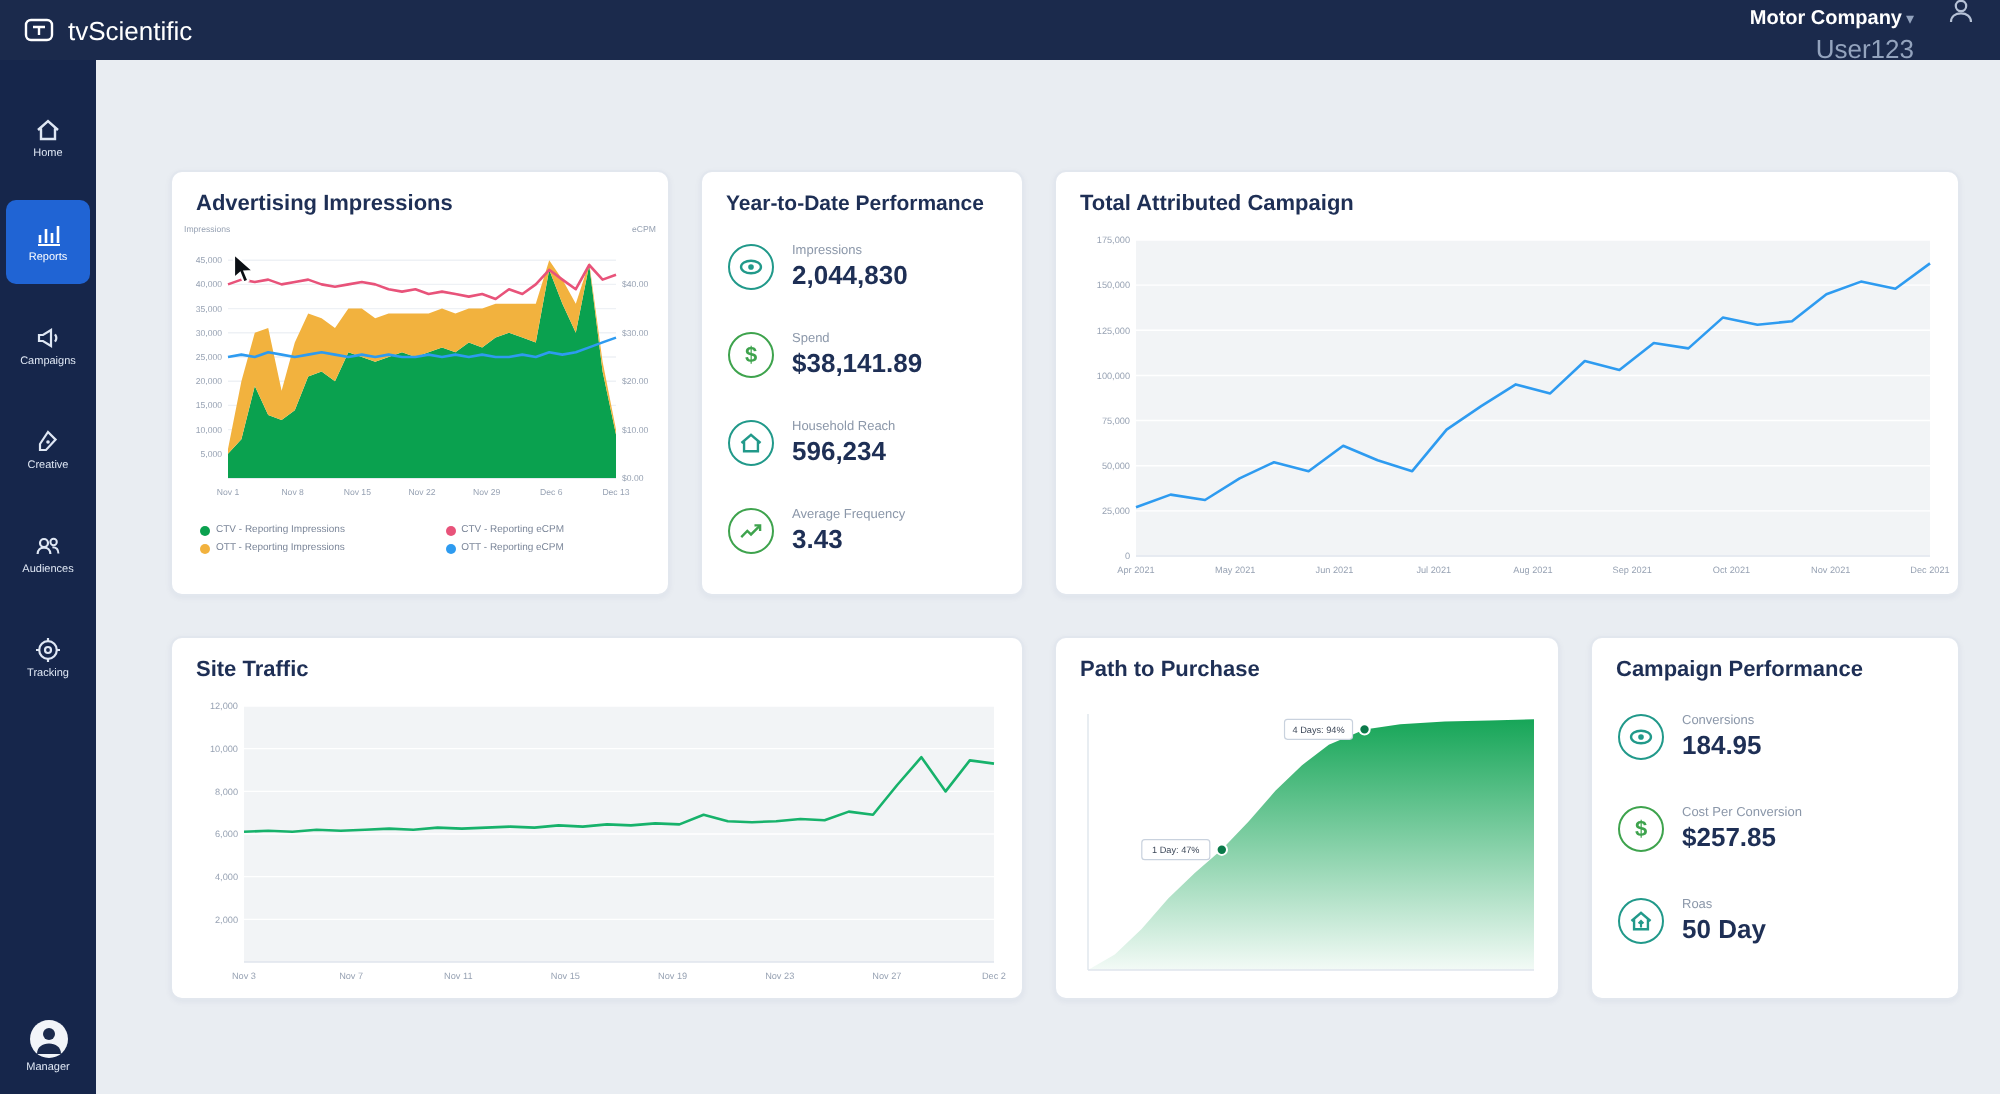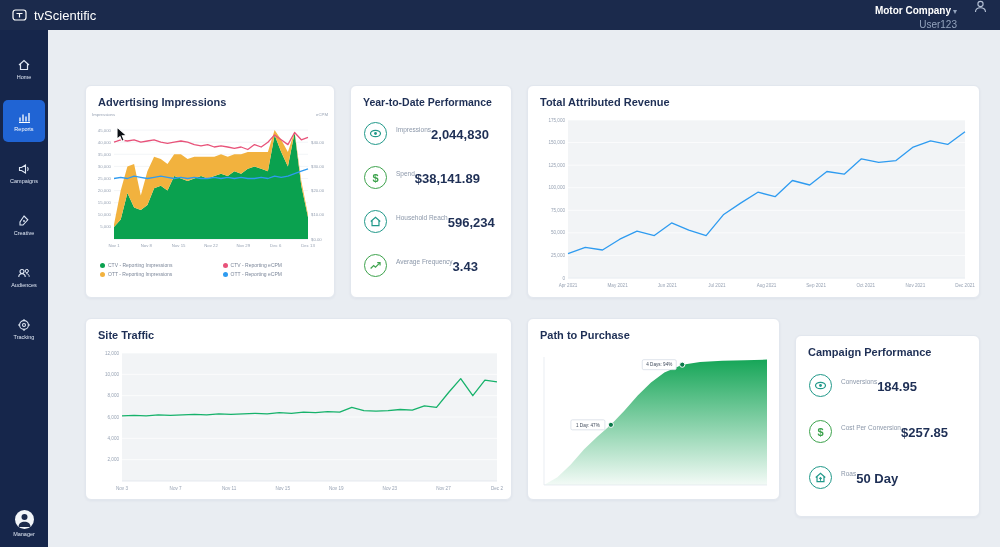--- a/index.html
+++ b/index.html
@@ -4,42 +4,42 @@
 <style>
 *{box-sizing:border-box}
 html,body{margin:0;padding:0}
 body{width:1000px;height:547px;position:relative;overflow:hidden;background:#e9edf2;font-family:"Liberation Sans",sans-serif}
 .topbar{position:absolute;left:0;top:0;width:1000px;height:30px;background:#1b2a4c;display:flex;align-items:center;padding:12px 12px;z-index:6}
 .brand{display:flex;align-items:center;gap:6px;color:#fff;font-size:13px;font-weight:500}
 .tb-right{margin-left:auto;display:flex;align-items:flex-start;gap:16px}
 .acct{text-align:right;line-height:1.2;cursor:pointer}
 .acct-name{color:#fff;font-size:10px;font-weight:700}
 .acct-caret{color:#93a3bd;font-size:8px;margin-left:2px}
-.acct-user{color:#93a3bd;font-size:10px}
+.acct-user{color:#93a3bd;font-size:13px}
 .cc-btn{background:#3fa54a;color:#fff;border:none;border-radius:3px;font-size:9.5px;font-weight:700;padding:5px 16px;font-family:inherit;cursor:pointer}
 .sidebar{position:absolute;left:0;top:30px;width:48px;height:517px;background:#16264b;display:flex;flex-direction:column;align-items:center;padding-top:18px;gap:10px}
 .nav-item{width:42px;height:42px;border-radius:5px;display:flex;flex-direction:column;align-items:center;justify-content:center;gap:2px;color:#dfe7f4;cursor:pointer}
 .nav-item .lbl{font-size:5.5px}
 .nav-item.active{background:#2064d4;color:#fff}
 .manager{margin-top:auto;margin-bottom:10px;display:flex;flex-direction:column;align-items:center;gap:2px;cursor:pointer}
 .manager .av{width:19px;height:19px;border-radius:50%;background:#f2f5f9;display:flex;align-items:center;justify-content:center;overflow:hidden}
 .manager .lbl{font-size:5.5px;color:#dfe7f4}
 .card{position:absolute;background:#fff;border:1px solid #e2e7ee;border-radius:6px;box-shadow:0 1px 3px rgba(20,40,90,.05)}
 .card h3{position:absolute;left:12px;top:10px;margin:0;font-size:11px;color:#1e2f55;font-weight:700;white-space:nowrap}
 .chart{position:absolute}
 svg{font-family:"Liberation Sans",sans-serif;display:block}
 .legend{position:absolute;display:grid;grid-template-columns:1.15fr 1fr;gap:3px 6px;font-size:5px;color:#7b8699}
 .lg-item{display:flex;align-items:center;gap:3px}
 .lg-dot{width:5px;height:5px;border-radius:50%;flex:none}
 .stat{position:absolute;left:13px;display:flex;align-items:center;gap:9px}
 .ic{width:23px;height:23px;border-radius:50%;border:1.5px solid;display:flex;align-items:center;justify-content:center;flex:none}
 .ic.teal{border-color:#21998a;color:#21998a}
 .ic.green{border-color:#3ea34d;color:#3ea34d}
 .ic .dollar{font-size:11px;font-weight:700}
-.meta{display:flex;flex-direction:row}
+.meta{display:flex;flex-direction:column}
 .meta .lbl{font-size:6.5px;color:#8b97a9}
 .meta .val{font-size:13px;font-weight:700;color:#1e2f55;margin-top:1px}
 .cursor{position:absolute;left:116px;top:126px;z-index:9;pointer-events:none}
 </style>
 </head>
 <body>
 
 <div class="topbar">
   <div class="brand">
     <span style="display:flex">
@@ -238,21 +238,21 @@
         </svg>
       </span>
     <span class="meta">
         <span class="lbl">Average Frequency</span>
         <span class="val">3.43</span>
       </span>
   </div>
 </div>
 
 <div class="card" style="left:527px;top:85px;width:453px;height:213px">
-  <h3>Total Attributed Revenue</h3>
+  <h3>Total Attributed Campaign</h3>
   <div class="chart" id="chart-revenue" style="left:6px;top:26px;width:441px;height:180px">
       <svg width="441" height="180" viewBox="0 0 441 180">
         <rect x="34" y="8" width="397" height="158" fill="#f2f4f6"></rect>
         <line x1="34" y1="166" x2="431" y2="166" stroke="#ffffff" stroke-width="0.7"></line>
         <text x="31" y="167.61" text-anchor="end" font-size="4.6" fill="#97a2b3">0</text>
         <line x1="34" y1="143.42857142857144" x2="431" y2="143.42857142857144" stroke="#ffffff" stroke-width="0.7"></line>
         <text x="31" y="145.03857142857146" text-anchor="end" font-size="4.6" fill="#97a2b3">25,000</text>
         <line x1="34" y1="120.85714285714286" x2="431" y2="120.85714285714286" stroke="#ffffff" stroke-width="0.7"></line>
         <text x="31" y="122.46714285714286" text-anchor="end" font-size="4.6" fill="#97a2b3">50,000</text>
         <line x1="34" y1="98.28571428571429" x2="431" y2="98.28571428571429" stroke="#ffffff" stroke-width="0.7"></line>
@@ -327,21 +327,21 @@
         <rect x="34.89999999999999" y="72.84" width="34" height="10" rx="1.5" fill="#fff" stroke="#c9d2de" stroke-width="0.6"></rect>
         <text x="51.89999999999999" y="79.64" text-anchor="middle" font-size="4.6" fill="#3c4758">1 Day: 47%</text>
         <circle cx="74.89999999999999" cy="77.84" r="2.6" fill="#0b7a4a" stroke="#fff" stroke-width="1"></circle>
         <rect x="106.25999999999999" y="12.680000000000007" width="34" height="10" rx="1.5" fill="#fff" stroke="#c9d2de" stroke-width="0.6"></rect>
         <text x="123.25999999999999" y="19.480000000000008" text-anchor="middle" font-size="4.6" fill="#3c4758">4 Days: 94%</text>
         <circle cx="146.26" cy="17.680000000000007" r="2.6" fill="#0b7a4a" stroke="#fff" stroke-width="1"></circle>
       </svg>
     </div>
 </div>
 
-<div class="card" style="left:795px;top:335px;width:185px;height:182px">
+<div class="card" style="left:795px;top:318px;width:185px;height:182px">
   <h3>Campaign Performance</h3>
   <div class="stat" style="top:38px">
     <span class="ic teal">
         <svg width="13" height="13" viewBox="0 0 12 12">
           <ellipse cx="6" cy="6" rx="4.6" ry="2.9" fill="none" stroke="currentColor" stroke-width="1.1"></ellipse>
           <circle cx="6" cy="6" r="1.3" fill="currentColor"></circle>
         </svg>
       </span>
     <span class="meta">
         <span class="lbl">Conversions</span>

